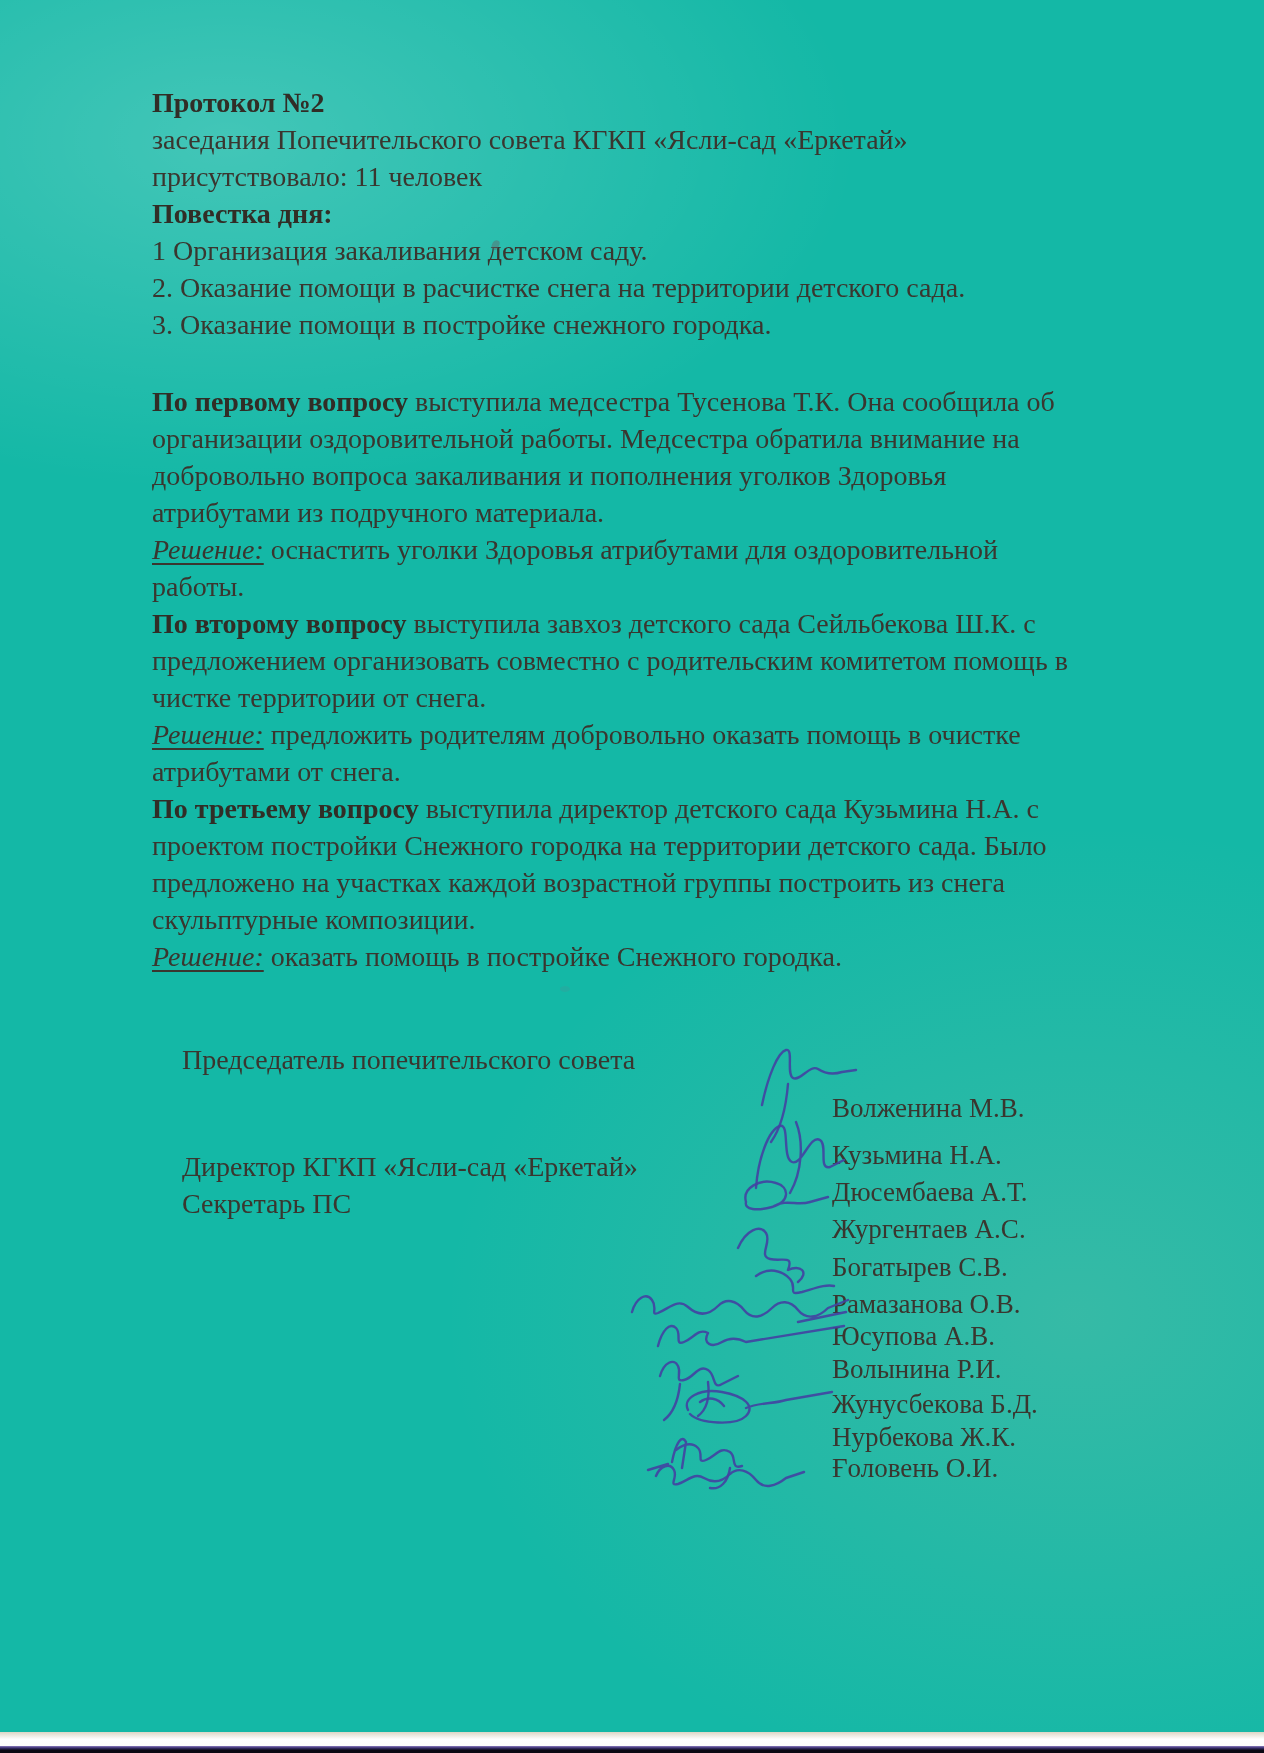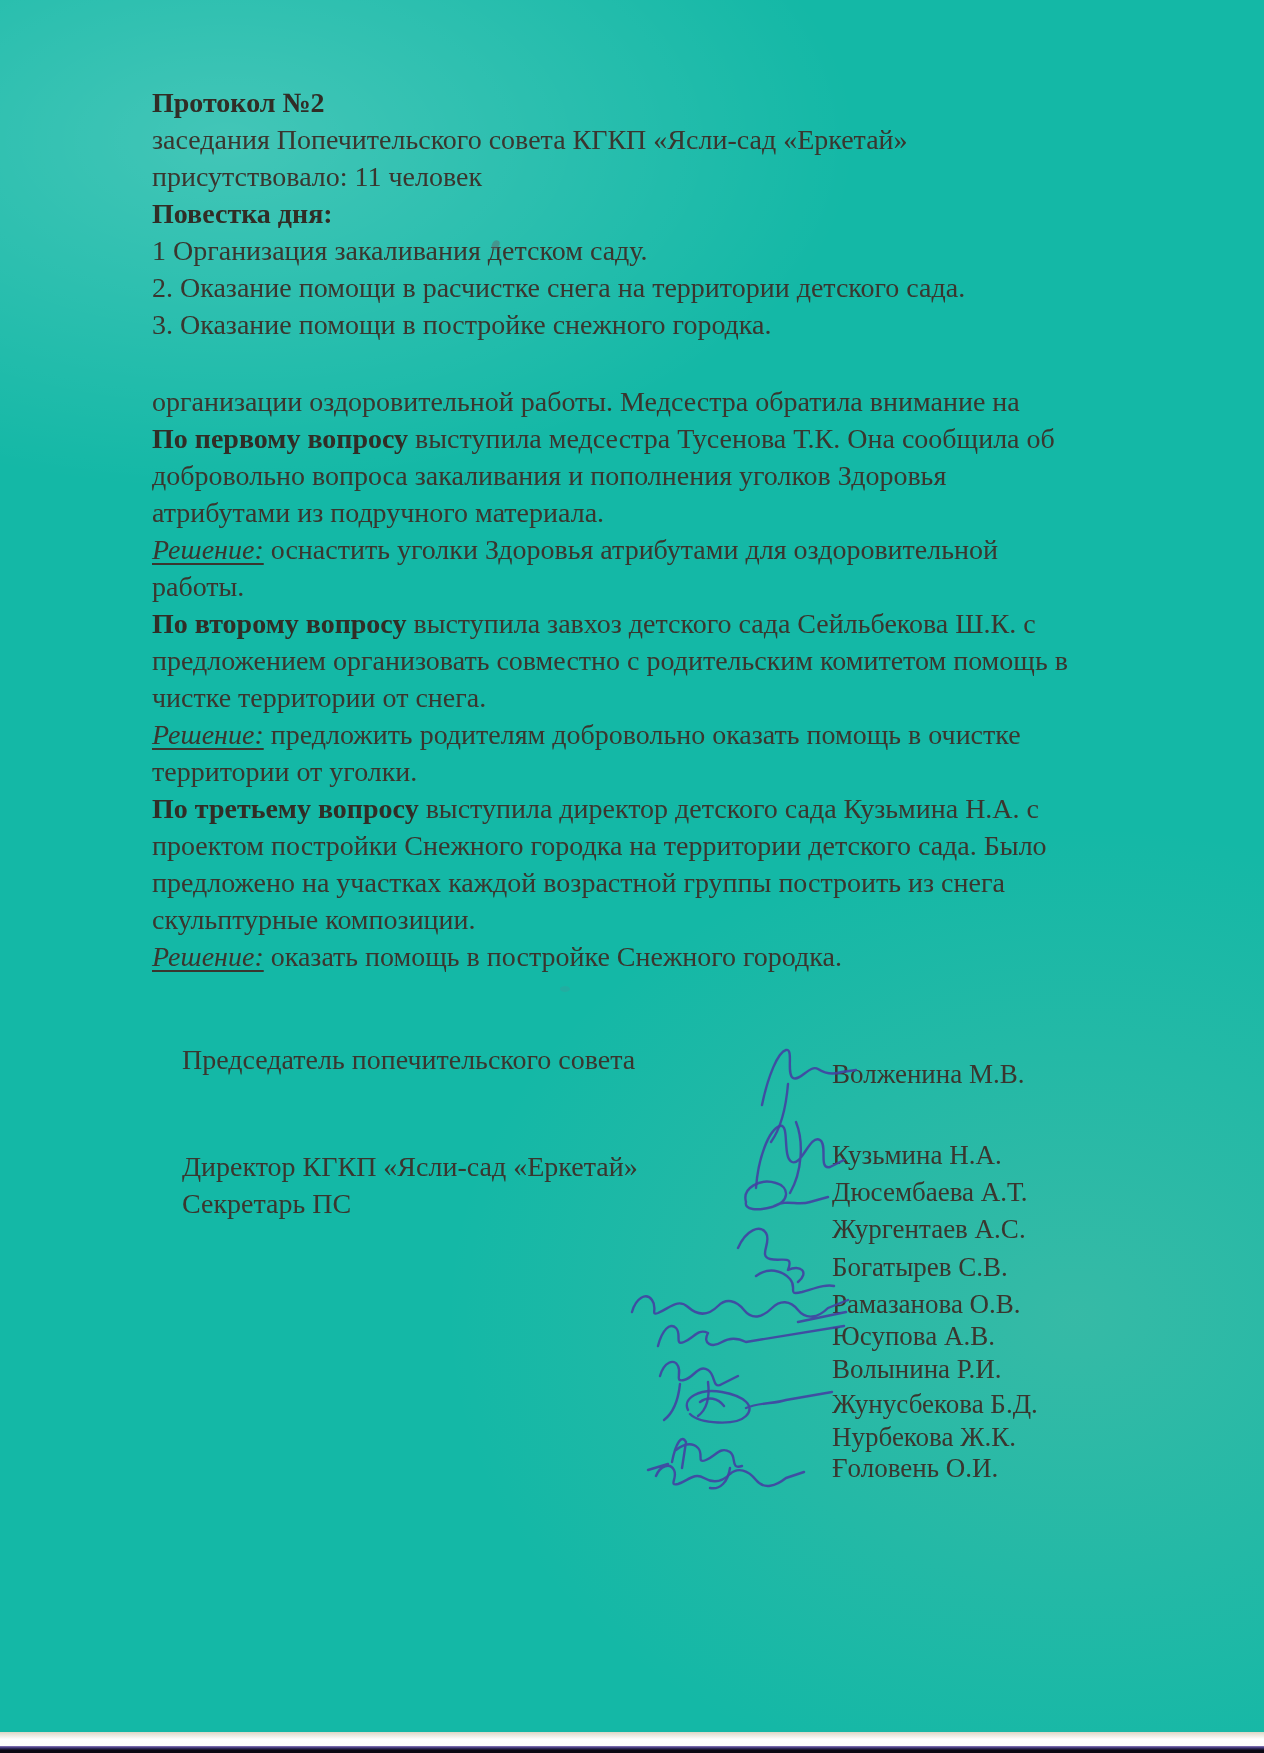--- a/index.html
+++ b/index.html
@@ -44,48 +44,48 @@
     <div class="line b">Протокол №2</div>
     <div class="line">заседания Попечительского совета КГКП «Ясли-сад «Еркетай»</div>
     <div class="line">присутствовало: 11 человек</div>
     <div class="line b">Повестка дня:</div>
     <div class="line">1 Организация закаливания детском саду.</div>
     <div class="line">2. Оказание помощи в расчистке снега на территории детского сада.</div>
     <div class="line">3. Оказание помощи в постройке снежного городка.</div>
 
     <div class="gap"></div>
 
+    <div class="line"><span class="b">По первому вопросу</span><span> выступила медсестра Тусенова Т.К. Она сообщила об</span></div>
     <div class="line">организации оздоровительной работы. Медсестра обратила внимание на</div>
-    <div class="line"><span class="b">По первому вопросу</span><span> выступила медсестра Тусенова Т.К. Она сообщила об</span></div>
     <div class="line">добровольно вопроса закаливания и пополнения уголков Здоровья</div>
     <div class="line">атрибутами из подручного материала.</div>
 
     <div class="line"><span class="u">Решение:</span><span> оснастить уголки Здоровья атрибутами для оздоровительной</span></div>
     <div class="line">работы.</div>
 
     <div class="line"><span class="b">По второму вопросу</span><span> выступила завхоз детского сада Сейльбекова Ш.К. с</span></div>
     <div class="line">предложением организовать совместно с родительским комитетом помощь в</div>
     <div class="line">чистке территории от снега.</div>
 
     <div class="line"><span class="u">Решение:</span><span> предложить родителям добровольно оказать помощь в очистке</span></div>
-    <div class="line">территории от уголки.</div>
+    <div class="line">атрибутами от снега.</div>
 
     <div class="line"><span class="b">По третьему вопросу</span><span> выступила директор детского сада Кузьмина Н.А. с</span></div>
     <div class="line">проектом постройки Снежного городка на территории детского сада. Было</div>
     <div class="line">предложено на участках каждой возрастной группы построить из снега</div>
     <div class="line">скульптурные композиции.</div>
 
     <div class="line"><span class="u">Решение:</span><span> оказать помощь в постройке Снежного городка.</span></div>
   </div>
 
   <div class="signoff-line" style="top:1041px">Председатель попечительского совета</div>
   <div class="signoff-line" style="top:1148px">Директор КГКП «Ясли-сад «Еркетай»</div>
   <div class="signoff-line" style="top:1185px">Секретарь ПС</div>
 
-  <div class="signer" style="top:1058px">Волженина М.В.</div>
+  <div class="signer" style="top:1092px">Волженина М.В.</div>
   <div class="signer" style="top:1139px">Кузьмина Н.А.</div>
   <div class="signer" style="top:1176px">Дюсембаева А.Т.</div>
   <div class="signer" style="top:1213px">Жургентаев А.С.</div>
   <div class="signer" style="top:1251px">Богатырев С.В.</div>
   <div class="signer" style="top:1288px">Рамазанова О.В.</div>
   <div class="signer" style="top:1320px">Юсупова А.В.</div>
   <div class="signer" style="top:1353px">Волынина Р.И.</div>
   <div class="signer" style="top:1388px">Жунусбекова Б.Д.</div>
   <div class="signer" style="top:1421px">Нурбекова Ж.К.</div>
   <div class="signer" style="top:1452px">Ғоловень О.И.</div>

